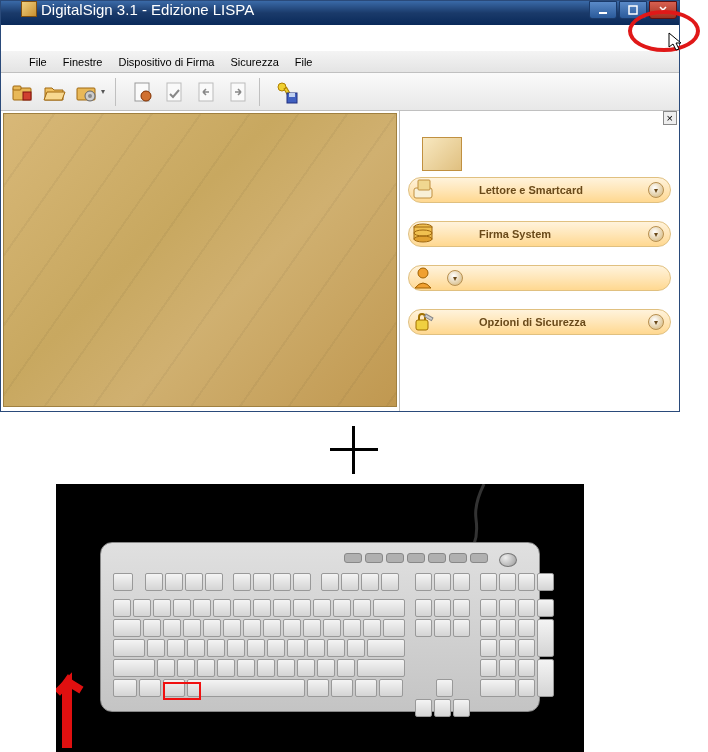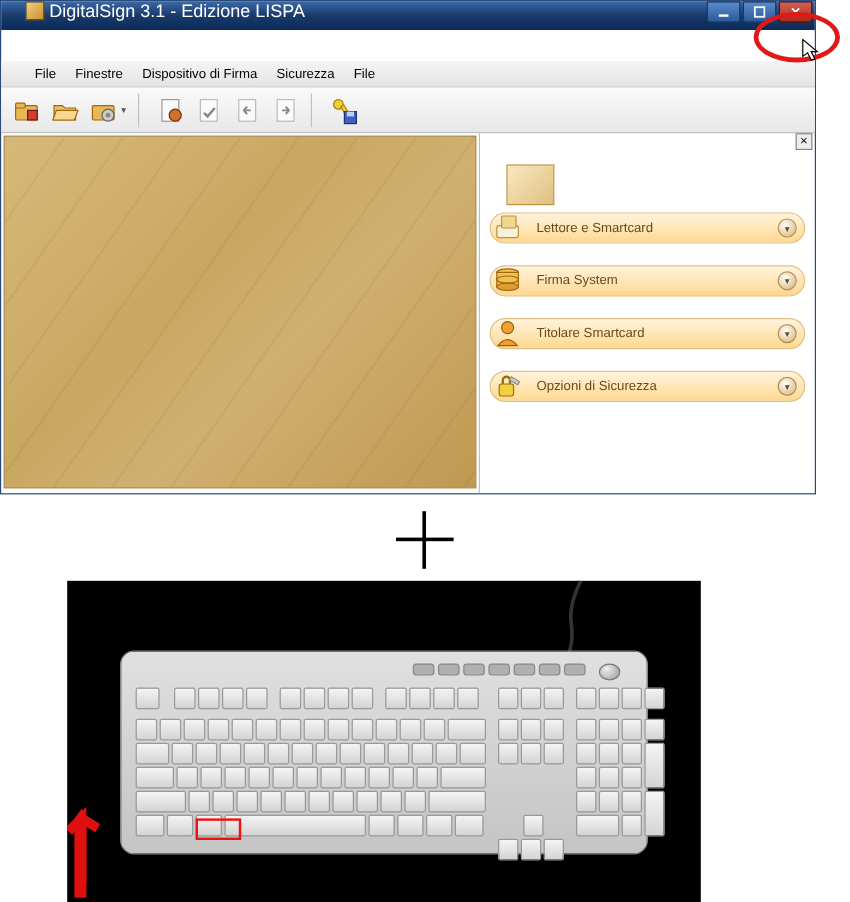--- a/index.html
+++ b/index.html
@@ -47,21 +47,21 @@
 
   .panel-icon-big { width:40px; height:34px; margin:24px 0 6px 20px; background:linear-gradient(135deg,#f8e8c0,#e0c080); border:1px solid #c09040; }
 
   .accordion { margin: 6px 6px 18px 6px; }
   .acc-header {
     height: 26px; border-radius: 13px; display:flex; align-items:center; padding:0 6px 0 2px;
     background: linear-gradient(to bottom, #fff3dc 0%, #ffe6b8 50%, #ffd890 100%);
     border:1px solid #e0c080;
   }
   .acc-icon { width:28px; height:28px; margin-right:10px; display:flex; align-items:center; justify-content:center; margin-left:-2px; margin-top:-2px; }
-  .acc-label { flex:1; font-weight:normal; color:#6a4a1a; font-size:11px; }
+  .acc-label { flex:1; font-weight:bold; color:#6a4a1a; font-size:11px;margin-left:32px; }
   .acc-chev { width:16px; height:16px; border-radius:50%; background:radial-gradient(circle at 40% 35%, #fff, #d0b070); border:1px solid #b89050; display:flex; align-items:center; justify-content:center; font-size:8px; color:#6a4a1a; }
 
   
   .plus { width:48px; height:48px; margin: 14px auto 10px auto; position:relative; }
   .plus:before, .plus:after { content:""; position:absolute; background:#000; }
   .plus:before { left:22px; top:0; width:3px; height:48px; }
   .plus:after { top:22px; left:0; height:3px; width:48px; }
 
   
   .kbwrap { width:528px; height:280px; margin:0 0 0 56px; background:#000; position:relative; padding-top:58px; }
@@ -213,21 +213,20 @@
       </div>
 
       <div class="accordion">
         <div class="acc-header">
           <div class="acc-icon">
               <svg width="26" height="26">
                 <circle cx="13" cy="9" r="5" fill="#f0a030" stroke="#a06000"></circle>
                 <path d="M5 24 q8 -10 16 0 z" fill="#f0a030" stroke="#a06000"></path>
               </svg>
             </div>
-          <div class="acc-label">Titolare Smartcard</div>
           <div class="acc-chev">▾</div>
         </div>
       </div>
 
       <div class="accordion">
         <div class="acc-header">
           <div class="acc-icon">
               <svg width="26" height="26">
                 <rect x="6" y="12" width="12" height="10" rx="2" fill="#f0d040" stroke="#a07000"></rect>
                 <path d="M9 12 v-3 a3 3 0 0 1 6 0 v3" fill="none" stroke="#a07000" stroke-width="2"></path>

